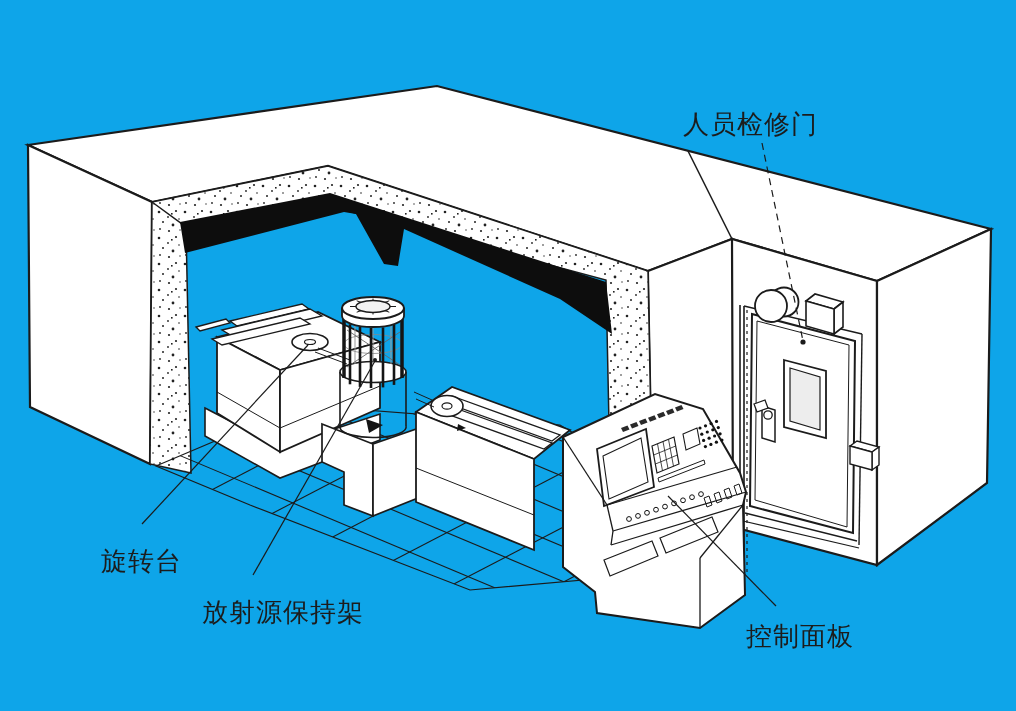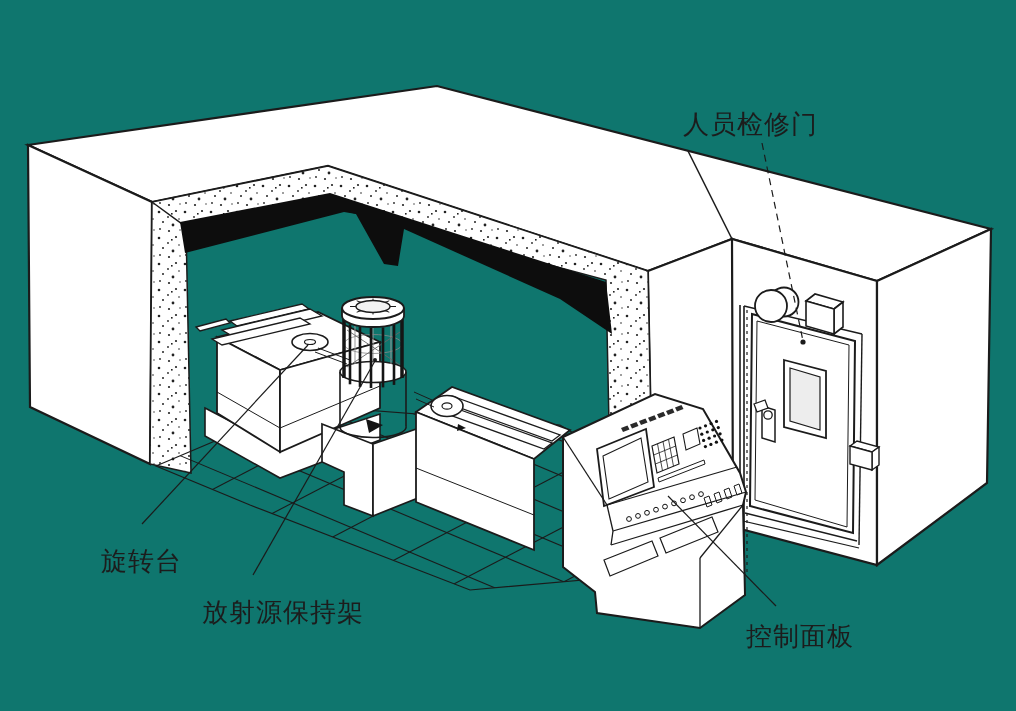--- a/index.html
+++ b/index.html
@@ -1,18 +1,18 @@
 <!DOCTYPE html>
 <html><head>
 <meta charset="utf-8">
 <style>
   html,body{margin:0;padding:0;background:#e8e8e8;}
   .stage{
     position:relative;width:1016px;height:711px;margin:0 auto;
-    background:#0f766e;overflow:hidden;
+    background:#0ea5e9;overflow:hidden;
     font-family:"Liberation Serif","DejaVu Serif",serif;
   }
   svg{position:absolute;left:0;top:0;}
   .ink{stroke:#1b1b1b;fill:none;}
   .face{fill:#ffffff;stroke:#1b1b1b;}
   .cjk-label{
     font-family:"Liberation Serif","DejaVu Serif",serif;
     font-size:26px;fill:#1c1c1c;letter-spacing:1px;
   }
 </style>

